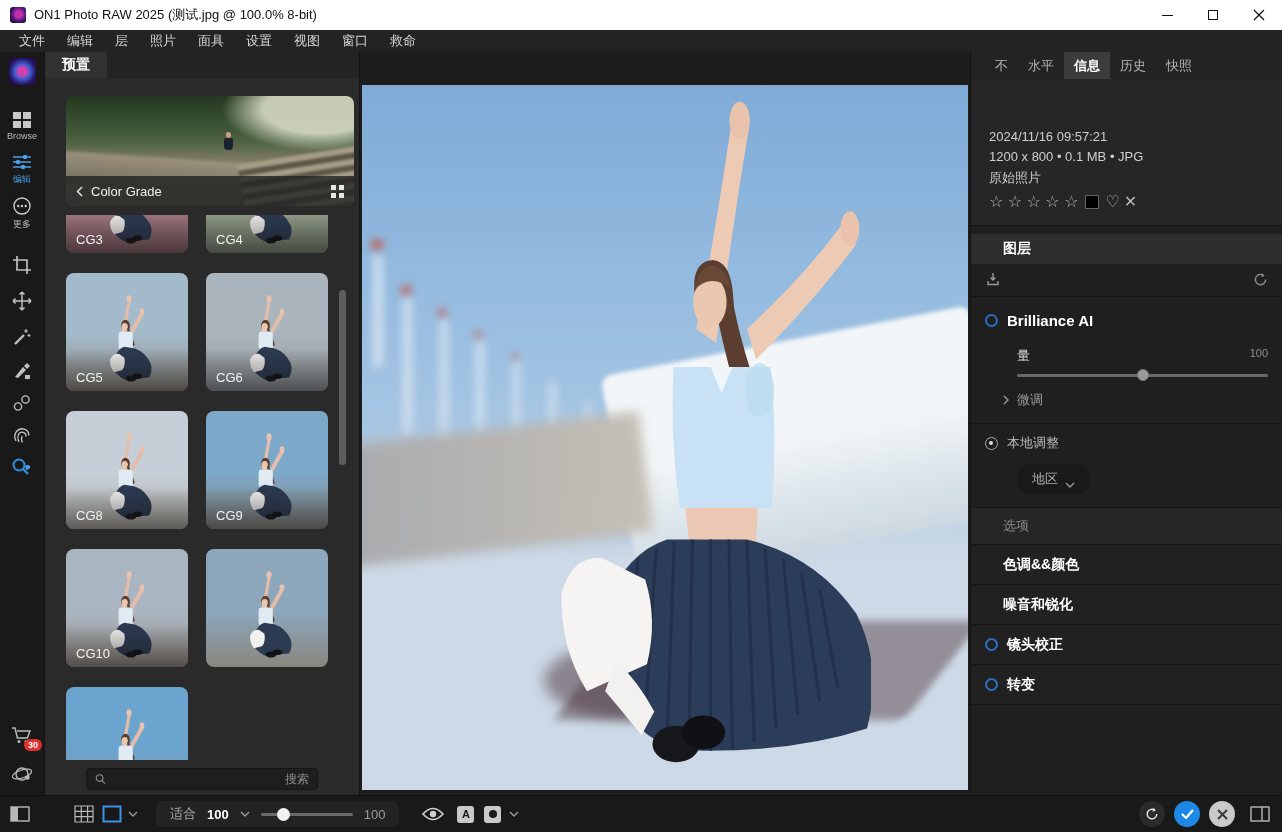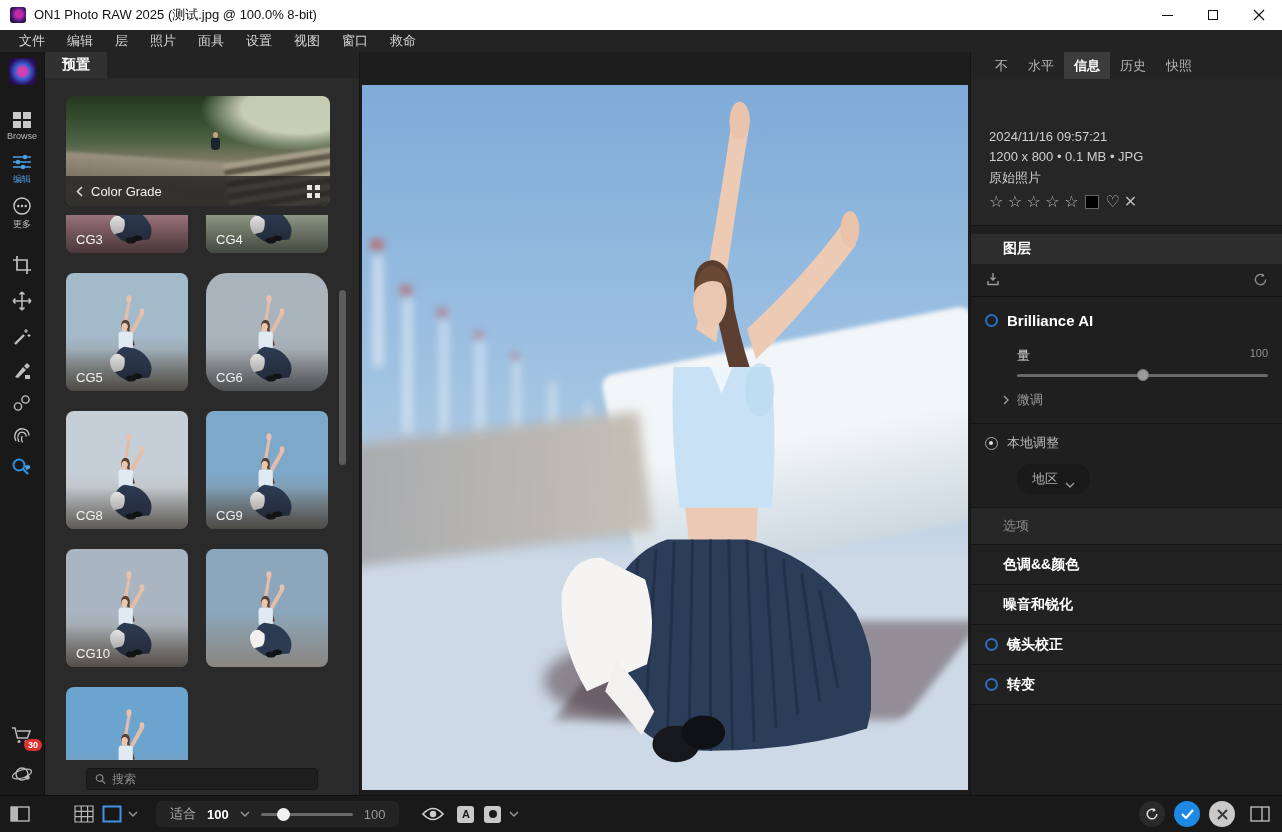--- a/index.html
+++ b/index.html
@@ -35,21 +35,21 @@
   .rail-spacer { flex:1; }
   .cart-wrap { position:relative; margin-bottom:14px; }
   .cart-badge { position:absolute; right:-9px; bottom:-2px; background:#e03131; color:#fff;
     font-size:9px; font-weight:bold; border-radius:8px; padding:1px 4px; }
 
   
   .presets { width:315px; background:#2a2a2a; position:relative; border-right:1px solid #141414; }
   .panel-tabrow { height:26px; background:#232323; display:flex; }
   .panel-tab { height:26px; padding:0 17px; background:#313131; color:#fff; font-weight:bold;
     font-size:14px; display:flex; align-items:center; border-radius:2px 2px 0 0; }
-  .hero { margin:18px 0 9px 21px; width:264px; height:110px; border-radius:8px; overflow:hidden;
+  .hero { margin:18px 0 9px 21px; width:288px; height:110px; border-radius:8px; overflow:hidden;
     position:relative;
     background:
       radial-gradient(140px 60px at 88% 12%, rgba(225,228,205,.85) 0 40%, rgba(225,228,205,0) 70%),
       linear-gradient(180deg,#24381f 0%, #3a5233 26%, #4e6344 42%, #7d7a63 58%, #948b74 72%, #6e685a 100%);
   }
   .hero-bridge { position:absolute; left:-6px; top:56%; width:72%; height:30%;
     background:linear-gradient(180deg,#9a927e,#736b5b); transform:rotate(4deg); filter:blur(1.5px); }
   .hero-steps { position:absolute; right:-8px; bottom:-6px; width:42%; height:52%;
     background:repeating-linear-gradient(180deg,#a59c87 0 6px,#5f5848 6px 12px);
     transform:rotate(-9deg); filter:blur(1px); }
@@ -76,21 +76,21 @@
     background:linear-gradient(180deg, rgba(20,20,20,0), rgba(20,20,20,.55)); }
   .thumb-label { position:absolute; left:10px; bottom:6px; color:#f2f2f2; font-size:13px; }
   .thumb svg { position:absolute; left:18%; bottom:2%; width:64%; height:86%; }
 
   .panel-scrollbar { position:absolute; right:13px; top:238px; width:7px; height:175px;
     background:#5c5c5c; border-radius:4px; }
 
   .search-box { margin:8px 0 0 41px; width:232px; height:22px; background:#1e1e1e;
     border:1px solid #161616; border-radius:4px; display:flex; align-items:center; padding:0 8px; gap:6px; }
   .search-box input { background:transparent; border:none; outline:none; color:#cccccc;
-    font-size:12px; width:100%; font-family:"Liberation Sans",sans-serif; }
+    font-size:12px; width:100%; font-family:"Liberation Sans",sans-serif;text-align:right; }
   .search-box input::placeholder { color:#8a8a8a; }
 
   
   .canvas { flex:1; background:#1d1d1d; position:relative; }
   .photo { position:absolute; left:2px; top:33px; width:606px; height:705px; overflow:hidden;
     background:linear-gradient(180deg,#7fabd7 0%, #96bce0 30%, #aac8e4 52%, #c2d4e6 62%, #cdd9e6 68%); }
   .pole { position:absolute; background:rgba(238,242,246,.8); filter:blur(5px); border-radius:3px; }
   .pole-tip { position:absolute; background:#c4574e; filter:blur(4px); border-radius:3px; }
   .haze { position:absolute; left:0; top:50%; width:48%; height:14%;
     background:#b4c2d2; filter:blur(10px); }
@@ -378,21 +378,21 @@
     <path d="M31 22 Q34 27 36 32 L33.5 33 Q31.5 27 30 23 Z" fill="#5b3e2f"></path>
     <rect x="23.5" y="24.5" width="11" height="10" rx="2" fill="#dfeaf2"></rect>
     <path d="M18 43 Q22 34 28 33 L36 34 Q44 36 48 42 Q50 46 47 50 L28 51 Q20 48 18 43 Z" fill="#2c3a52"></path>
     <path d="M17 40 Q20 36 24 37 L28 39 Q29 44 26 46 L20 47 Q16.5 44 17 40 Z" fill="#f3f1ef"></path>
     <ellipse cx="33" cy="50.5" rx="4.2" ry="1.7" fill="#14151a"></ellipse>
     <ellipse cx="38" cy="49.3" rx="3.6" ry="1.5" fill="#101114"></ellipse>
   </svg>
 <div class="thumb-scrim"></div>
             <div class="thumb-label">CG5</div>
           </div>
-          <div class="thumb" style="background: linear-gradient(rgb(170, 180, 188) 0%, rgb(170, 180, 188) 52%, rgb(149, 152, 156) 100%); border-radius: 21px;">
+          <div class="thumb" style="background: linear-gradient(rgb(170, 180, 188) 0%, rgb(170, 180, 188) 52%, rgb(149, 152, 156) 100%);">
   <svg viewBox="0 0 60 56" preserveAspectRatio="none">
     <path d="M31 6 L27 21 L29.5 22 L33 7 Z" fill="#e3bda9"></path>
     <path d="M41 13 L32.5 24 L34.5 26 L43 15 Z" fill="#e3bda9"></path>
     <circle cx="31.5" cy="6.5" r="2" fill="#e8c2ac"></circle>
     <circle cx="41.5" cy="13.5" r="1.8" fill="#e8c2ac"></circle>
     <circle cx="28.8" cy="21.5" r="3.4" fill="#5b3e2f"></circle>
     <circle cx="28.2" cy="22.3" r="2.5" fill="#eac6ae"></circle>
     <path d="M31 22 Q34 27 36 32 L33.5 33 Q31.5 27 30 23 Z" fill="#5b3e2f"></path>
     <rect x="23.5" y="24.5" width="11" height="10" rx="2" fill="#dfeaf2"></rect>
     <path d="M18 43 Q22 34 28 33 L36 34 Q44 36 48 42 Q50 46 47 50 L28 51 Q20 48 18 43 Z" fill="#2c3a52"></path>

